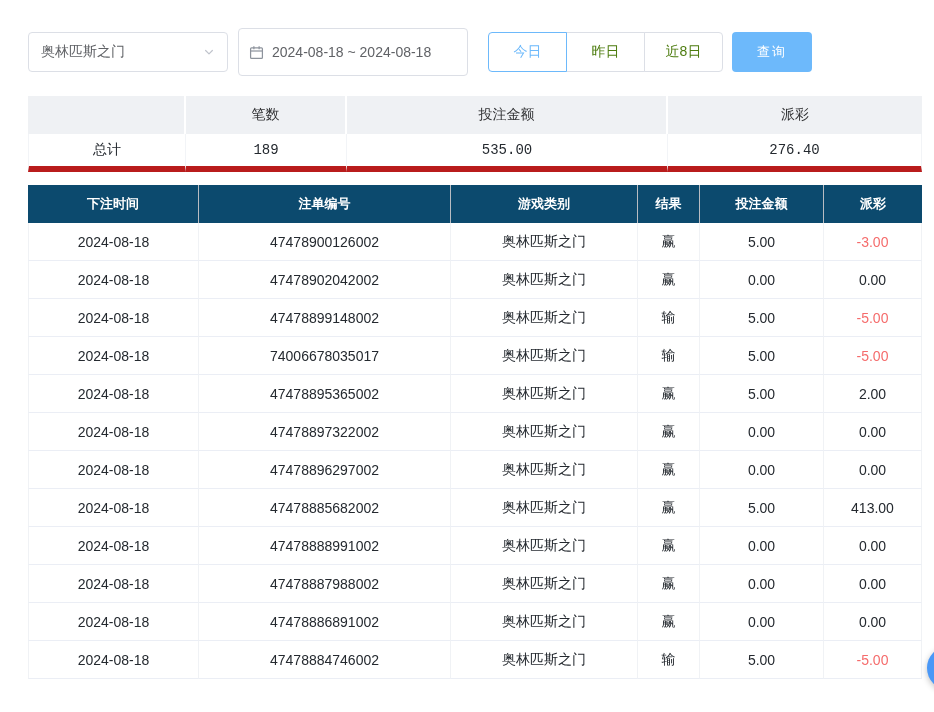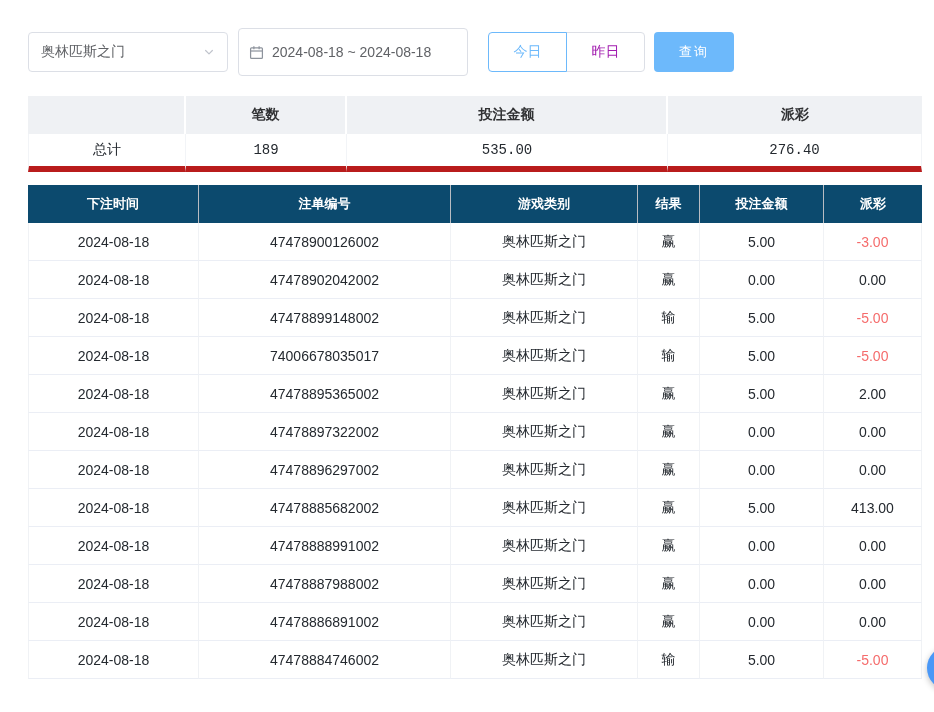--- a/index.html
+++ b/index.html
@@ -34,21 +34,21 @@
     width: 230px; height: 48px; margin-left: 10px;
     border: 1px solid #dcdfe6; border-radius: 4px;
     display: flex; align-items: center; gap: 8px;
     padding: 0 10px; font-size: 14px; color: #606266;
     cursor: pointer; background: #fff; white-space: nowrap;
   }
   .btn-group { display: flex; margin-left: 20px; }
   .qbtn {
     width: 79px; height: 40px;
     background: #fff; border: 1px solid #dcdfe6;
-    font-size: 14px; color: #a21caf; cursor: pointer;
+    font-size: 14px; color: #4d7c0f; cursor: pointer;
     font-family: inherit;
   }
   .qbtn + .qbtn { margin-left: -1px; }
   .qbtn:first-child { border-radius: 4px 0 0 4px; }
   .qbtn:last-child { border-radius: 0 4px 4px 0; }
   .qbtn.active {
     color: var(--accent, #6db9fb);
     border-color: var(--accent, #6db9fb);
     position: relative; z-index: 1;
   }
@@ -61,21 +61,21 @@
   }
 
   
   .summary-table {
     margin-top: 24px; width: 894px;
     border-collapse: separate; border-spacing: 0;
     table-layout: fixed; font-size: 14px;
   }
   .summary-table th {
     background: #eff1f4; height: 38px;
-    font-weight: bold; text-align: center; color: #303133;
+    font-weight: normal; text-align: center; color: #303133;
     border-right: 2px solid #fff;
   }
   .summary-table th:last-child { border-right: none; }
   .summary-table td {
     background: #fff; height: 38px; text-align: center; color: #24292f;
     border-bottom: 6px solid #b91c1c;
     border-right: 1px solid #f2f4f7;
     font-family: Liberation Mono, monospace;
   }
   .summary-table td:first-child { border-left: 1px solid #f2f4f7; }
@@ -132,20 +132,21 @@
           <line x1="5.2" y1="1.4" x2="5.2" y2="4.4"></line>
           <line x1="10.8" y1="1.4" x2="10.8" y2="4.4"></line>
         </svg>
       </span>
       <span>2024-08-18 ~ 2024-08-18</span>
     </div>
 
     <div class="btn-group">
       <button class="qbtn active">今日</button>
       <button class="qbtn">昨日</button>
+      <button class="qbtn">近8日</button>
     </div>
 
     <button class="query-btn">查询</button>
   </div>
 
   <table class="summary-table">
     <colgroup>
       <col style="width:158px">
         <col style="width:161px">
         <col style="width:321px">

